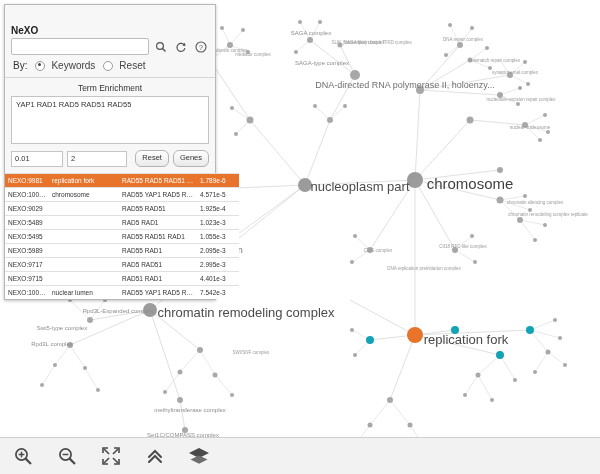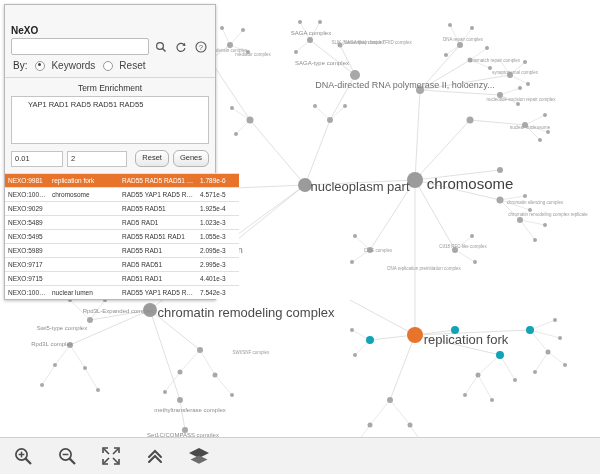--- a/index.html
+++ b/index.html
@@ -53,21 +53,21 @@
   }
   .rd.sel .dot:after{
     content:"";position:absolute;left:1.5px;top:1.5px;width:3px;height:3px;
     border-radius:50%;background:#444;
   }
   .sec-head{
     border-top:1px solid #d6d6d6;padding:5px 6px 3px 6px;font-size:8.5px;color:#333;text-align:center;
   }
   .term-box{
     margin:0 6px;height:40px;border:1px solid #c4c4c4;background:#fff;
-    font-size:7.5px;color:#333;padding:3px 16px;overflow:hidden;
+    font-size:7.5px;color:#333;padding:3px 4px;overflow:hidden;
   }
   .ctrl-row{display:flex;align-items:center;gap:4px;padding:6px;}
   .ctrl-row .fld{
     height:14px;border:1px solid #c4c4c4;background:#fff;font-size:7.5px;color:#333;
     padding:0 3px;line-height:14px;
   }
   .fld.w1{width:52px;}
   .fld.w2{width:62px;}
   .btn{
     height:15px;border:1px solid #b4b4b4;border-radius:6px;

